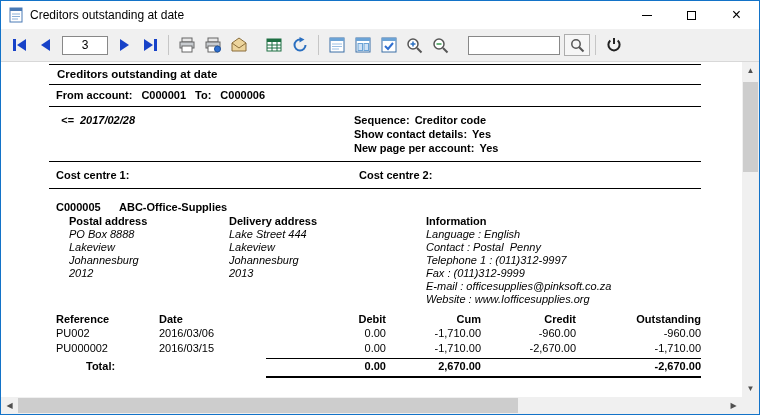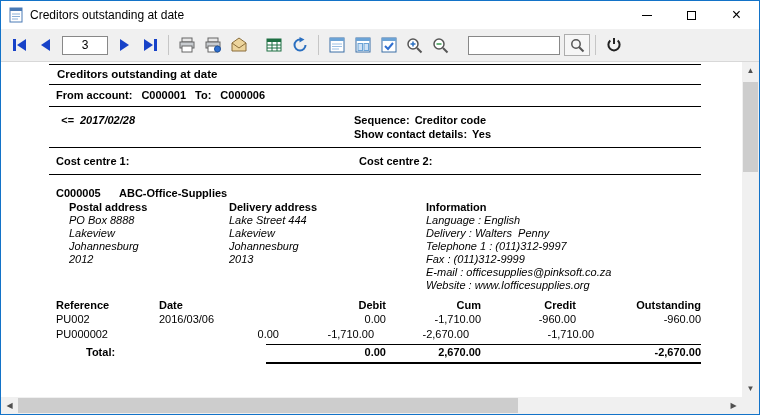--- a/index.html
+++ b/index.html
@@ -264,20 +264,21 @@
       <div class="r-from">
         <span class="bold">From account:</span><span class="bold">C000001</span><span class="bold">To:</span><span class="bold">C000006</span>
       </div>
       <div class="rline"></div>
 
       <div class="r-params">
         <div class="p-left bold pre">&lt;=  2017/02/28</div>
         <div class="p-right">
           <div><span class="bold lbl">Sequence:</span><span class="bold">Creditor code</span></div>
           <div><span class="bold lbl">Show contact details:</span><span class="bold">Yes</span></div>
+          <div><span class="bold lbl">New page per account:</span><span class="bold">Yes</span></div>
         </div>
       </div>
       <div class="rline"></div>
 
       <div class="r-cost">
         <span class="cc1 bold">Cost centre 1:</span>
         <span class="bold">Cost centre 2:</span>
       </div>
       <div class="rline"></div>
 
@@ -302,21 +303,21 @@
               <div class="addr-line">Lake Street 444</div>
               <div class="addr-line">Lakeview</div>
               <div class="addr-line">Johannesburg</div>
               <div class="addr-line">2013</div>
             </div>
         </div>
         <div class="addr-col col3">
           <div class="addr-head">Information</div>
           <div>
               <div class="addr-line">Language : English</div>
-              <div class="addr-line">Delivery : Walters  Penny</div>
+              <div class="addr-line">Contact : Postal  Penny</div>
               <div class="addr-line">Telephone 1 : (011)312-9997</div>
               <div class="addr-line">Fax : (011)312-9999</div>
               <div class="addr-line">E-mail : officesupplies@pinksoft.co.za</div>
               <div class="addr-line">Website : www.Iofficesupplies.org</div>
             </div>
         </div>
       </div>
 
       <div class="r-table">
         <div class="trow thead">
@@ -332,20 +333,21 @@
             <div class="c col-ref">PU002</div>
             <div class="c col-date">2016/03/06</div>
             <div class="c col-debit">0.00</div>
             <div class="c col-credit">-1,710.00</div>
             <div class="c col-cum">-960.00</div>
             <div class="c col-out">-960.00</div>
           </div>
 
           <div class="trow">
             <div class="c col-ref">PU000002</div>
+            <div class="c col-date">2016/03/15</div>
             <div class="c col-debit">0.00</div>
             <div class="c col-credit">-1,710.00</div>
             <div class="c col-cum">-2,670.00</div>
             <div class="c col-out">-1,710.00</div>
           </div>
         </div>
 
         <div class="total-line"></div>
         <div class="trow total">
           <div class="c col-ref bold">Total:</div>

